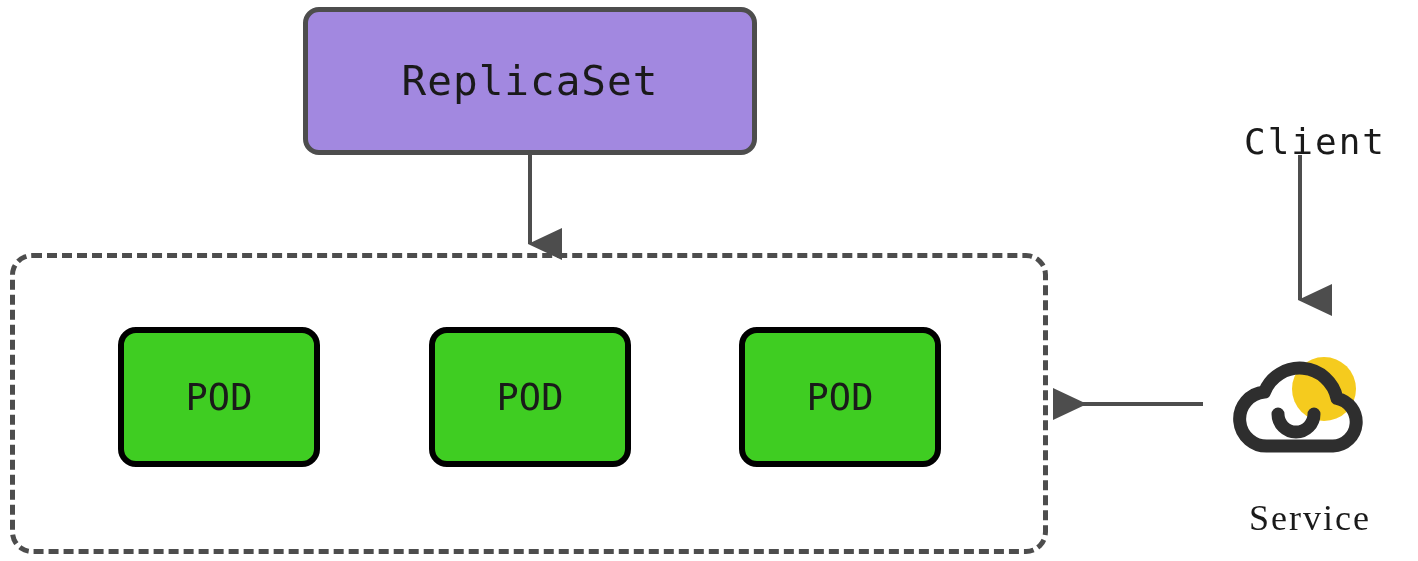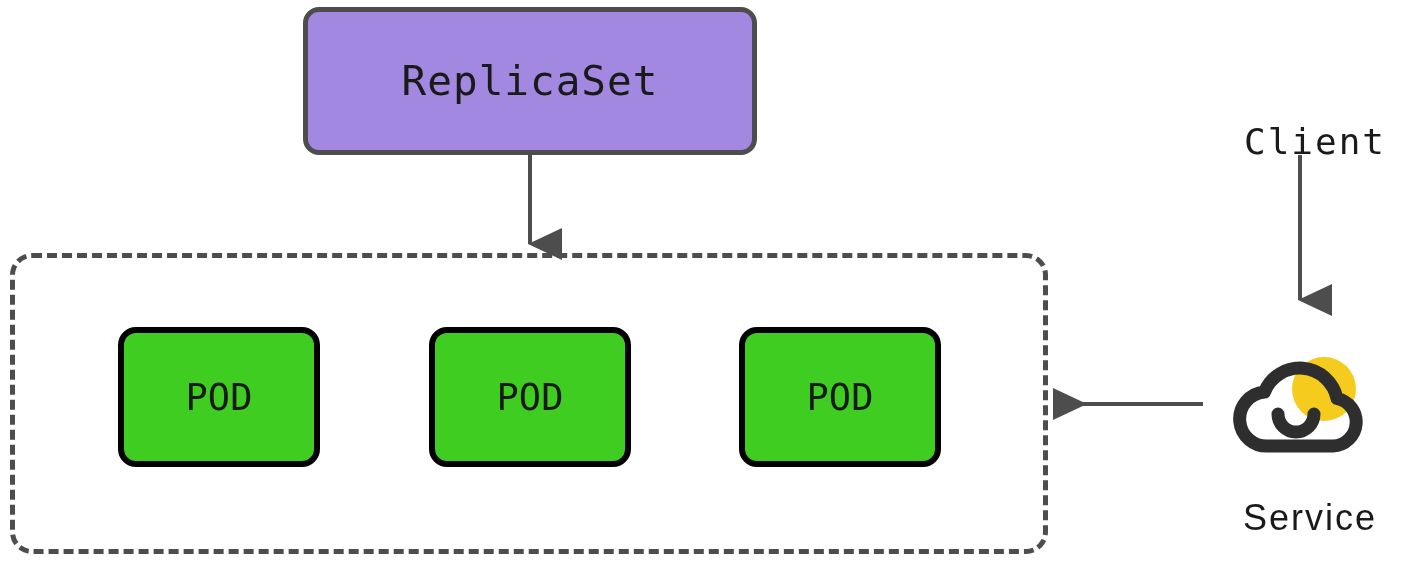--- a/index.html
+++ b/index.html
@@ -105,21 +105,21 @@
     margin-top: 24px;
   }
 
   
   .service-label {
     position: absolute;
     left: 1215px;
     top: 497px;
     width: 190px;
     text-align: center;
-    font-family: Liberation Sans, sans-serif;
+    font-family: Liberation Serif, serif;
     font-size: 36px;
     letter-spacing: 2px;
     color: #1a1a1a;
     white-space: nowrap;
   }
 
   
   .service-icon {
     position: absolute;
     left: 1233px;

